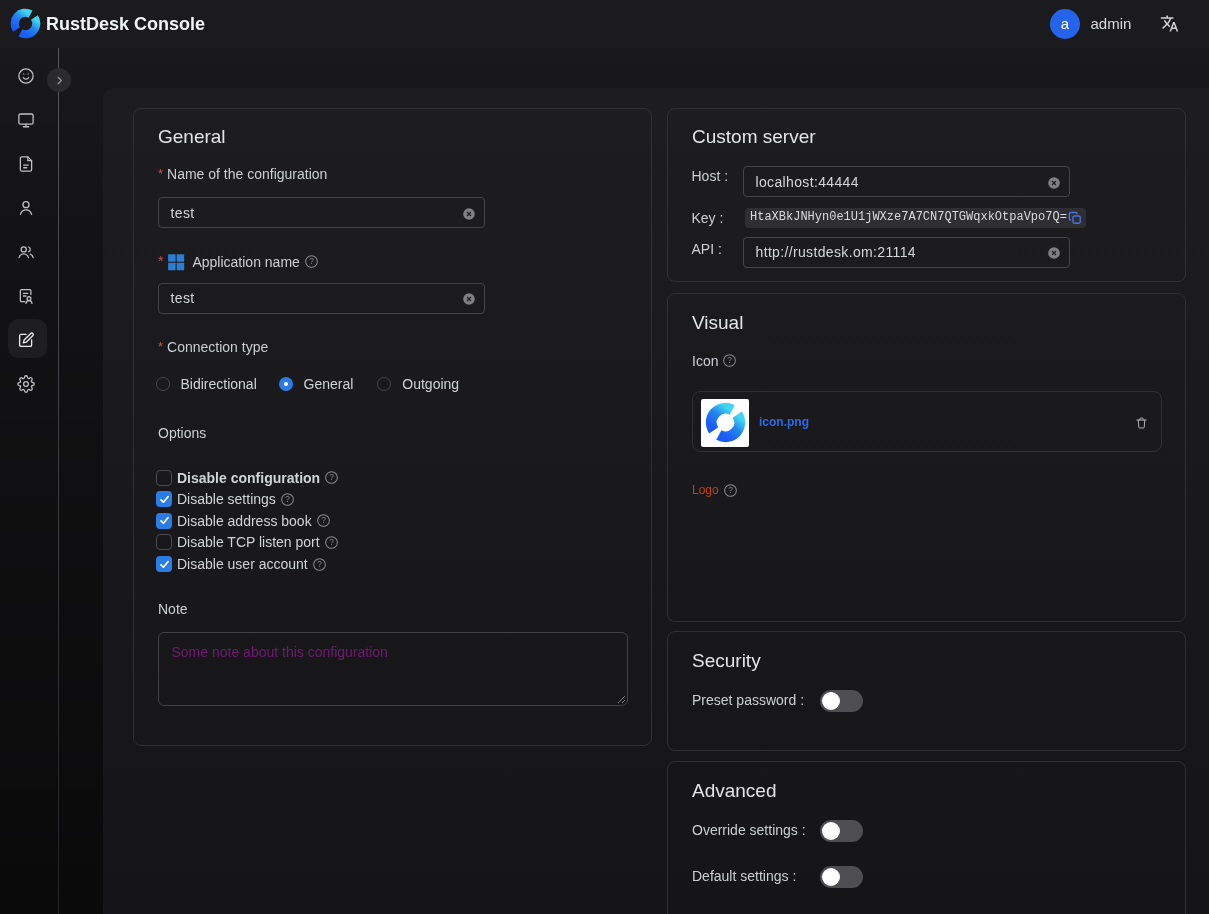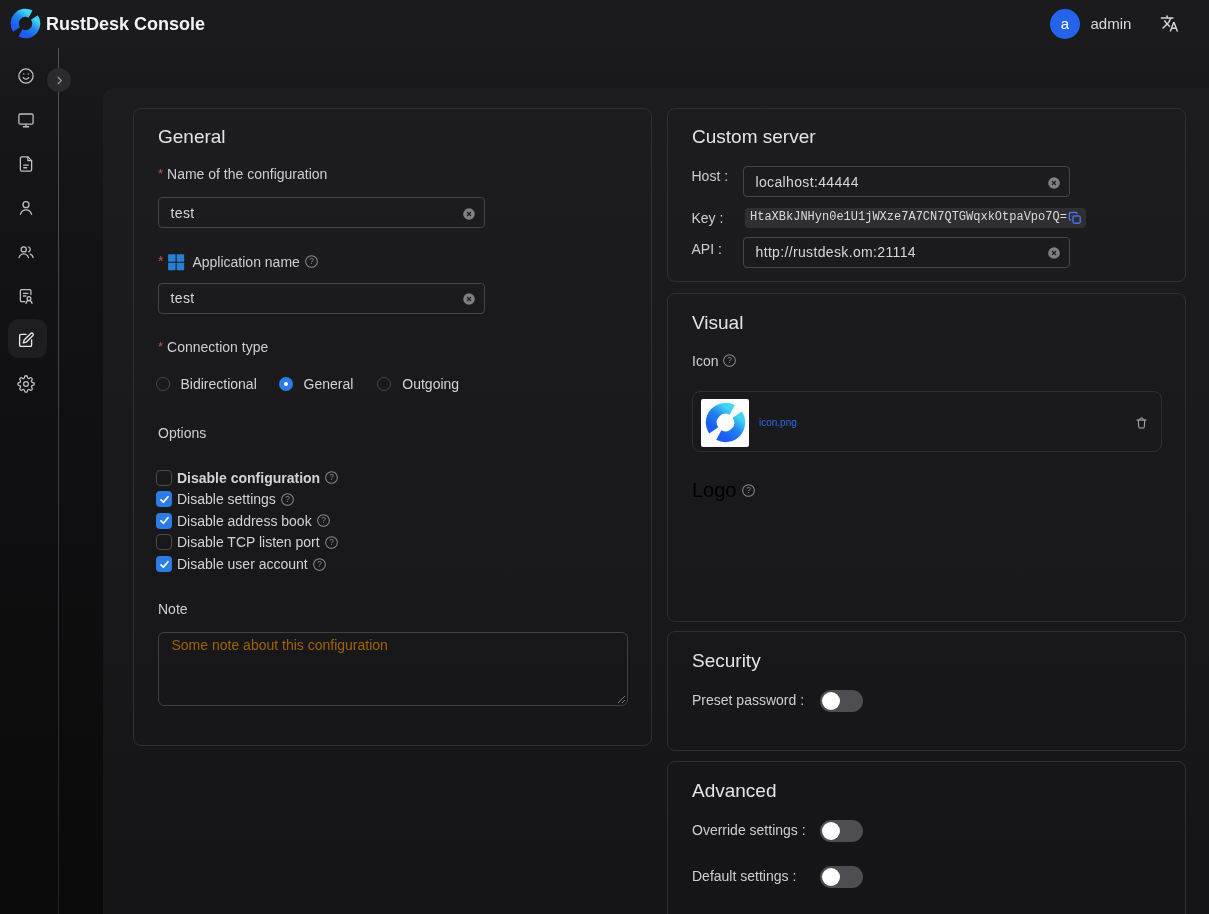--- a/index.html
+++ b/index.html
@@ -24,21 +24,21 @@
 .radio { width:14px; height:14px; border-radius:50%; flex:none; }
 .radio.off { border:1px solid #47474c; }
 .radio.on { background:#2b7ce5; display:flex; align-items:center; justify-content:center; }
 .radio.on i { display:block; width:4px; height:4px; border-radius:50%; background:#fff; }
 .rlbl { font-size:14px; color:#d2d3d6; margin-left:11px; white-space:nowrap; }
 .help { margin-left:5px; flex:none; }
 .toggle { position:absolute; width:43px; height:22px; border-radius:11px; background:#4e4e52; }
 .toggle i { position:absolute; left:2px; top:2px; width:18px; height:18px; border-radius:50%; background:#fff; }
 .filerow { position:absolute; left:24px; width:470px; height:61px; border:1px solid #303034; border-radius:8px; }
 .thumb { position:absolute; left:8px; top:6.5px; width:48px; height:48px; background:#fdfdfd; border-radius:2px; display:flex; align-items:center; justify-content:center; }
-.flink { position:absolute; left:66px; top:50%; transform:translateY(-50%); font-size:10px; color:#2e68e8; }
+.flink { position:absolute; left:66px; top:50%; transform:translateY(-50%); font-size:12px; color:#2e68e8;font-weight:bold; }
 .trash { position:absolute; left:442px; top:24px; }
 </style>
 </head>
 <body>
 <div id="header">
   <svg class="abs" style="left:9.5px;top:7.5px" width="31" height="31" viewBox="0 0 24 24">
     <defs>
         <linearGradient id="lg1" x1="0.85" y1="0.05" x2="0.2" y2="0.95">
       <stop offset="0" stop-color="#41d5f2"></stop>
           <stop offset="0.45" stop-color="#2286ee"></stop>
@@ -205,21 +205,21 @@
         </svg>
       </span>
       <span class="cbl">Disable user account</span>
     <svg class="help" width="13" height="13" viewBox="0 0 14 14">
         <circle cx="7" cy="7" r="6.3" fill="none" stroke="#8a8a8e" stroke-width="1.1"></circle>
         <text x="7" y="10.2" font-size="9" text-anchor="middle" fill="#8a8a8e" font-family="Liberation Sans">?</text>
       </svg>
   </div>
   <div class="lbl" style="left:24px;top:490px">Note</div>
   <div class="abs" style="left:24px;top:523px;width:470px;height:74px;border:1px solid #404045;border-radius:6px">
-    <div class="abs" style="left:12.5px;top:2px;font-size:14px;color:#a16207;line-height:20px">Some note about this configuration</div>
+    <div class="abs" style="left:12.5px;top:9px;font-size:14px;color:#701a75;line-height:20px">Some note about this configuration</div>
     <svg class="abs" style="right:1px;bottom:1px" width="9" height="9" viewBox="0 0 9 9" stroke="#76767a" stroke-width="1">
         <path d="M8 1L1 8M8 5L5 8" fill="none"></path>
       </svg>
   </div>
 </div>
 
 <div class="card" style="left:667px;top:108px;width:518.5px;height:174px">
   <div class="ctitle" style="top:17px">Custom server</div>
   <div class="lbl" style="left:23.5px;top:57px">Host :</div>
   <div class="inp" style="left:75px;top:57px">
@@ -266,21 +266,21 @@
       </svg>
     </div>
     <div class="flink">icon.png</div>
     <svg class="trash" width="13" height="14" viewBox="0 0 24 24" fill="none" stroke="#bcbcbf" stroke-width="1.7" stroke-linecap="round" stroke-linejoin="round">
         <path d="M3.5 6.5h17"></path>
         <path d="M6 6.5l.9 13.2a1.6 1.6 0 0 0 1.6 1.5h7a1.6 1.6 0 0 0 1.6-1.5l.9-13.2"></path>
         <path d="M9.2 6.5V4.4a1.6 1.6 0 0 1 1.6-1.6h2.4a1.6 1.6 0 0 1 1.6 1.6v2.1"></path>
       </svg>
   </div>
   <div class="flexrow" style="left:24px;top:186.5px;height:20px">
-    <span style="font-size:20px;color:#000000">Logo</span>
+    <span style="font-size:12px;color:#c2410c">Logo</span>
     <svg class="help" style="margin-left:5px" width="13" height="13" viewBox="0 0 14 14">
         <circle cx="7" cy="7" r="6.3" fill="none" stroke="#8a8a8e" stroke-width="1.1"></circle>
         <text x="7" y="10.2" font-size="9" text-anchor="middle" fill="#8a8a8e" font-family="Liberation Sans">?</text>
       </svg>
   </div>
 </div>
 
 <div class="card" style="left:667px;top:630.5px;width:518.5px;height:120.5px">
   <div class="ctitle" style="top:18.5px">Security</div>
   <div class="lbl" style="left:24px;top:58.5px">Preset password :</div>

